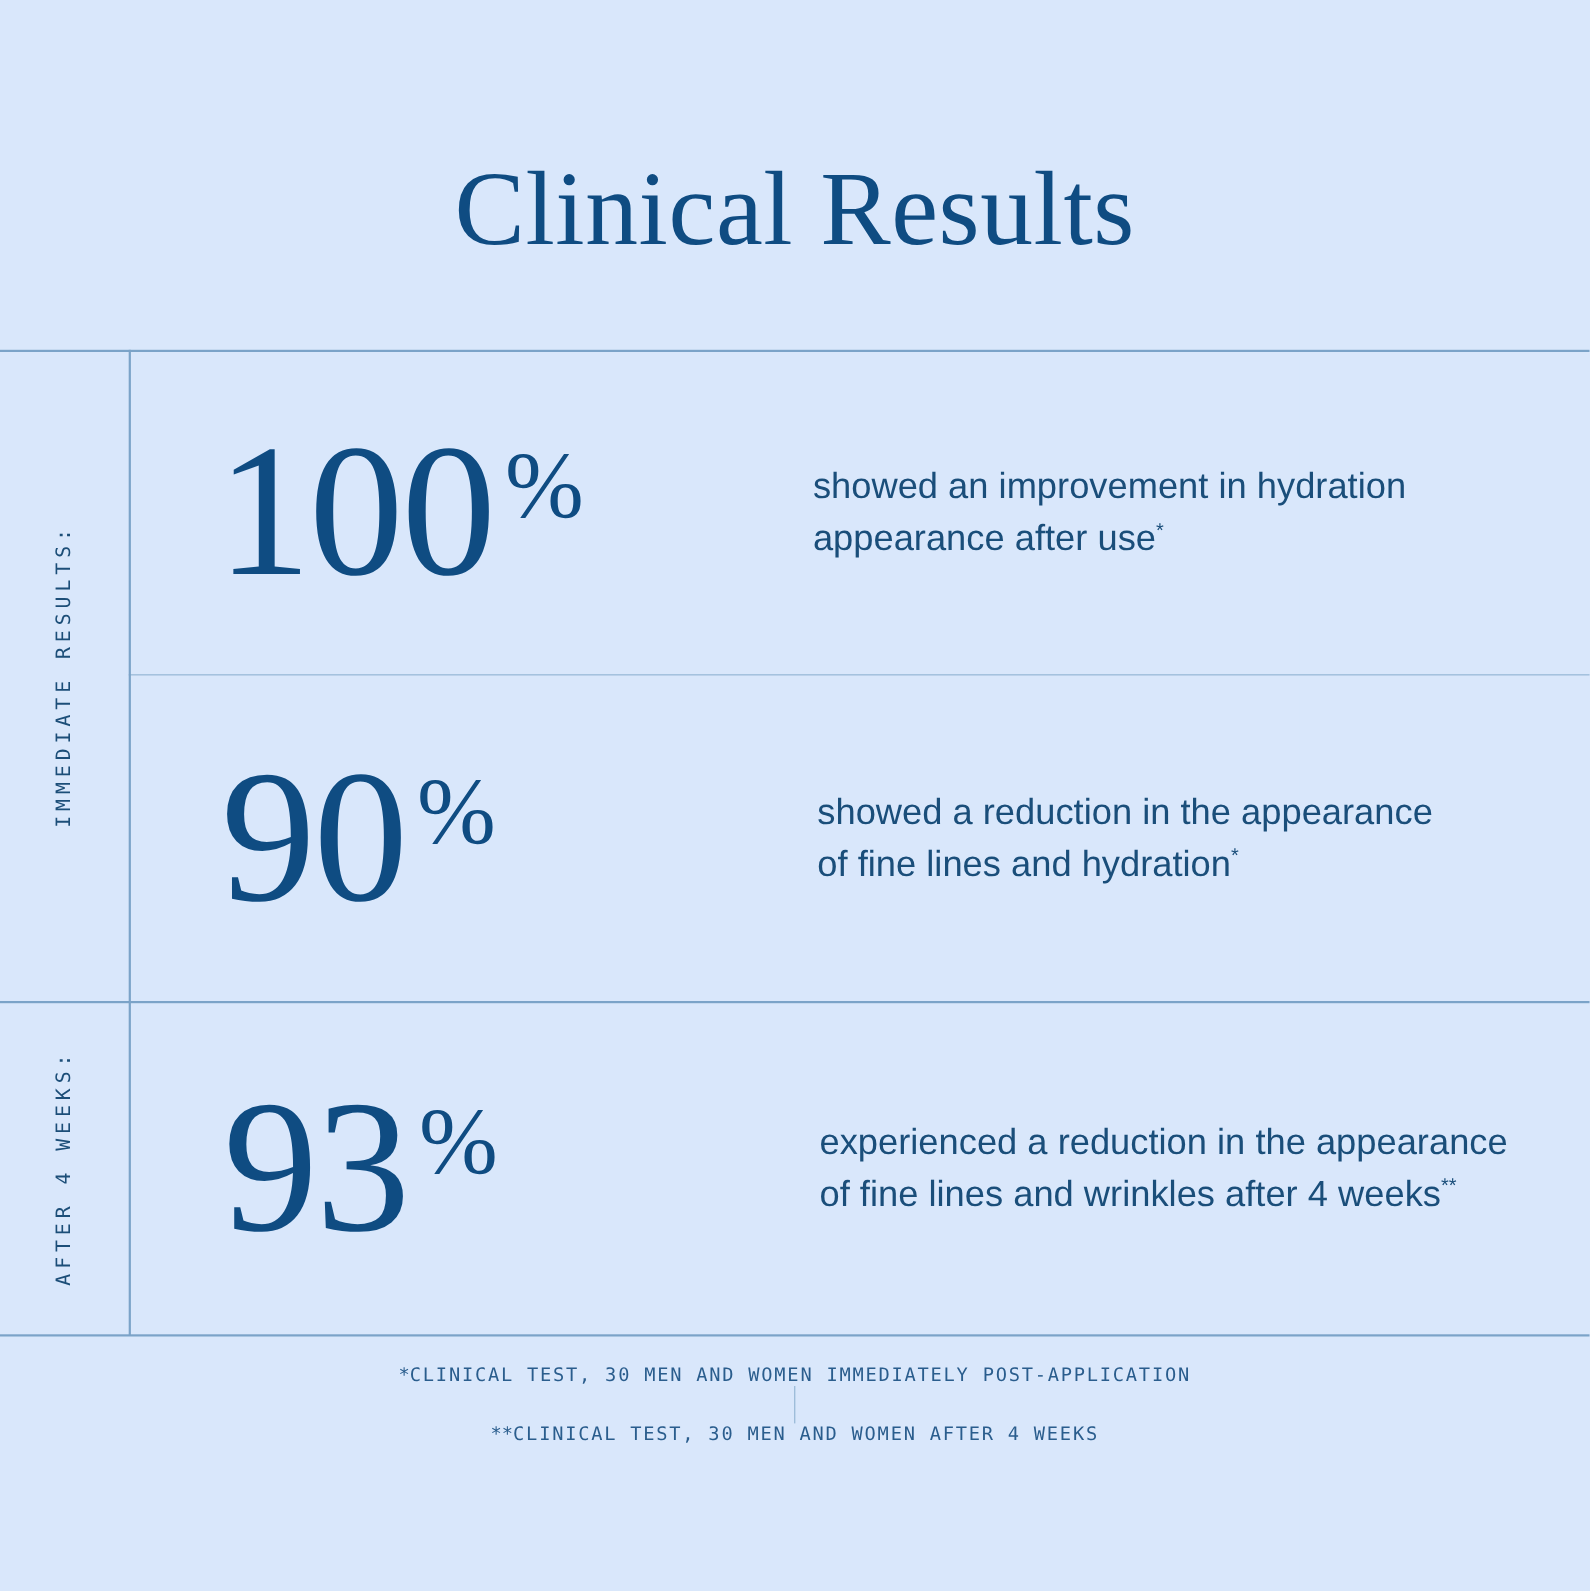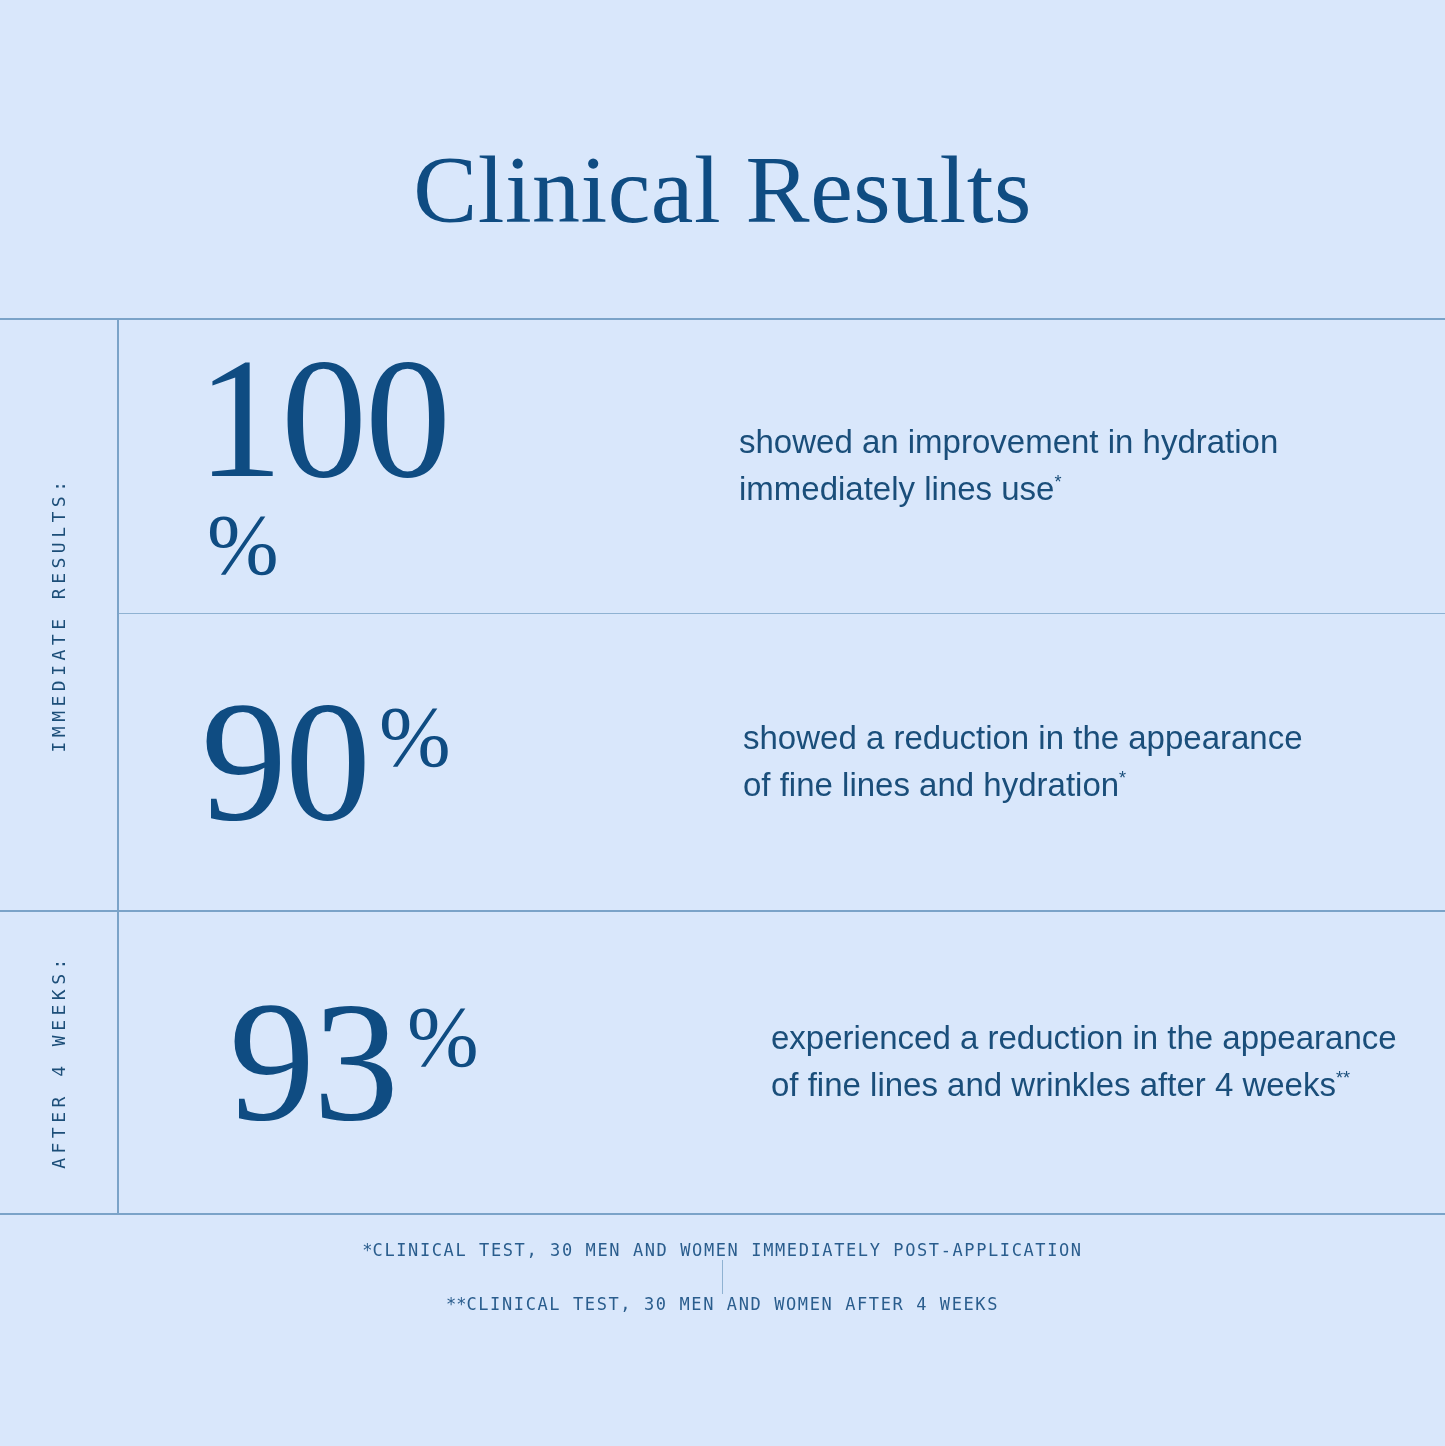--- a/index.html
+++ b/index.html
@@ -107,23 +107,23 @@
     letter-spacing: -2px;
   }
   .stat .pct {
     font-size: 86px;
     line-height: 1;
     margin-top: 8px;
     margin-left: 10px;
     font-weight: 400;
   }
 
-  .row-1 .stat { width: 480px; padding-left: 80px; flex-direction: column; }
+  .row-1 .stat { width: 480px; padding-left: 80px; }
   .row-2 .stat { width: 480px; padding-left: 84px; }
-  .row-3 .stat { width: 480px; padding-left: 112px; }
+  .row-3 .stat { width: 480px; padding-left: 86px; }
 
   .desc {
     flex: 1 1 auto;
     color: #1a4e7a;
     font-family: "Liberation Sans", sans-serif;
     font-size: 33px;
     line-height: 1.42;
     padding-left: 62px;
     font-weight: 400;
   }
@@ -182,21 +182,21 @@
     <span>AFTER 4 WEEKS:</span>
   </div>
 
   <div class="row row-1">
     <div class="stat">
       <span class="num">100</span>
       <span class="pct">%</span>
     </div>
     <div class="desc">
       <span>showed an improvement in hydration</span><br>
-      <span>immediately lines use</span><sup>*</sup>
+      <span>appearance after use</span><sup>*</sup>
     </div>
   </div>
 
   <div class="row row-2">
     <div class="stat">
       <span class="num">90</span>
       <span class="pct">%</span>
     </div>
     <div class="desc">
       <span>showed a reduction in the appearance</span><br>

